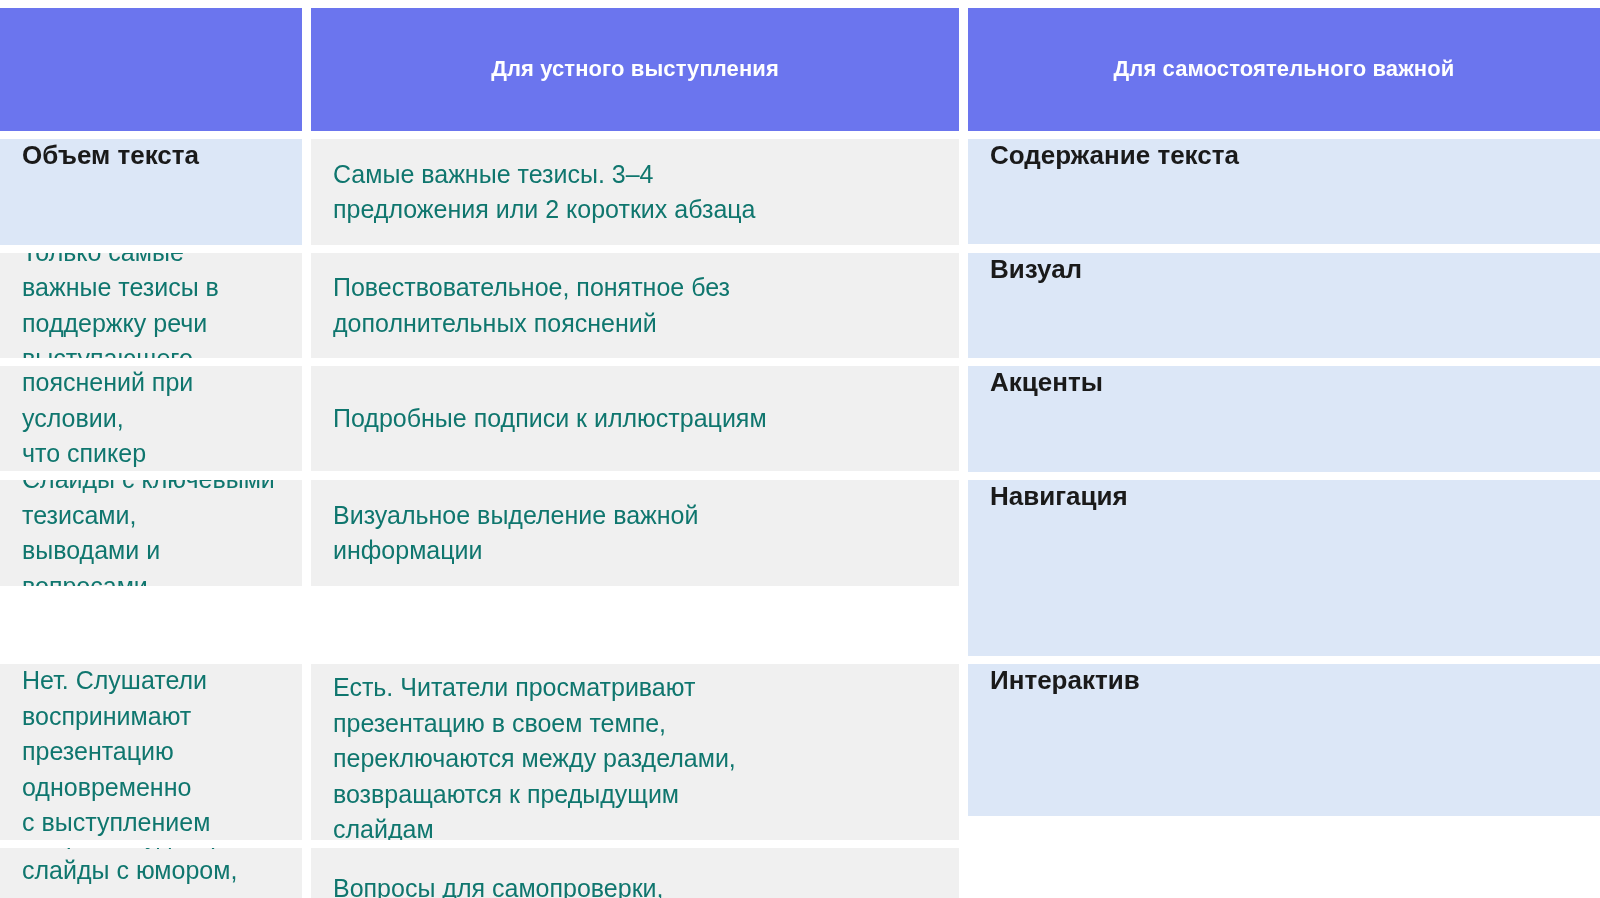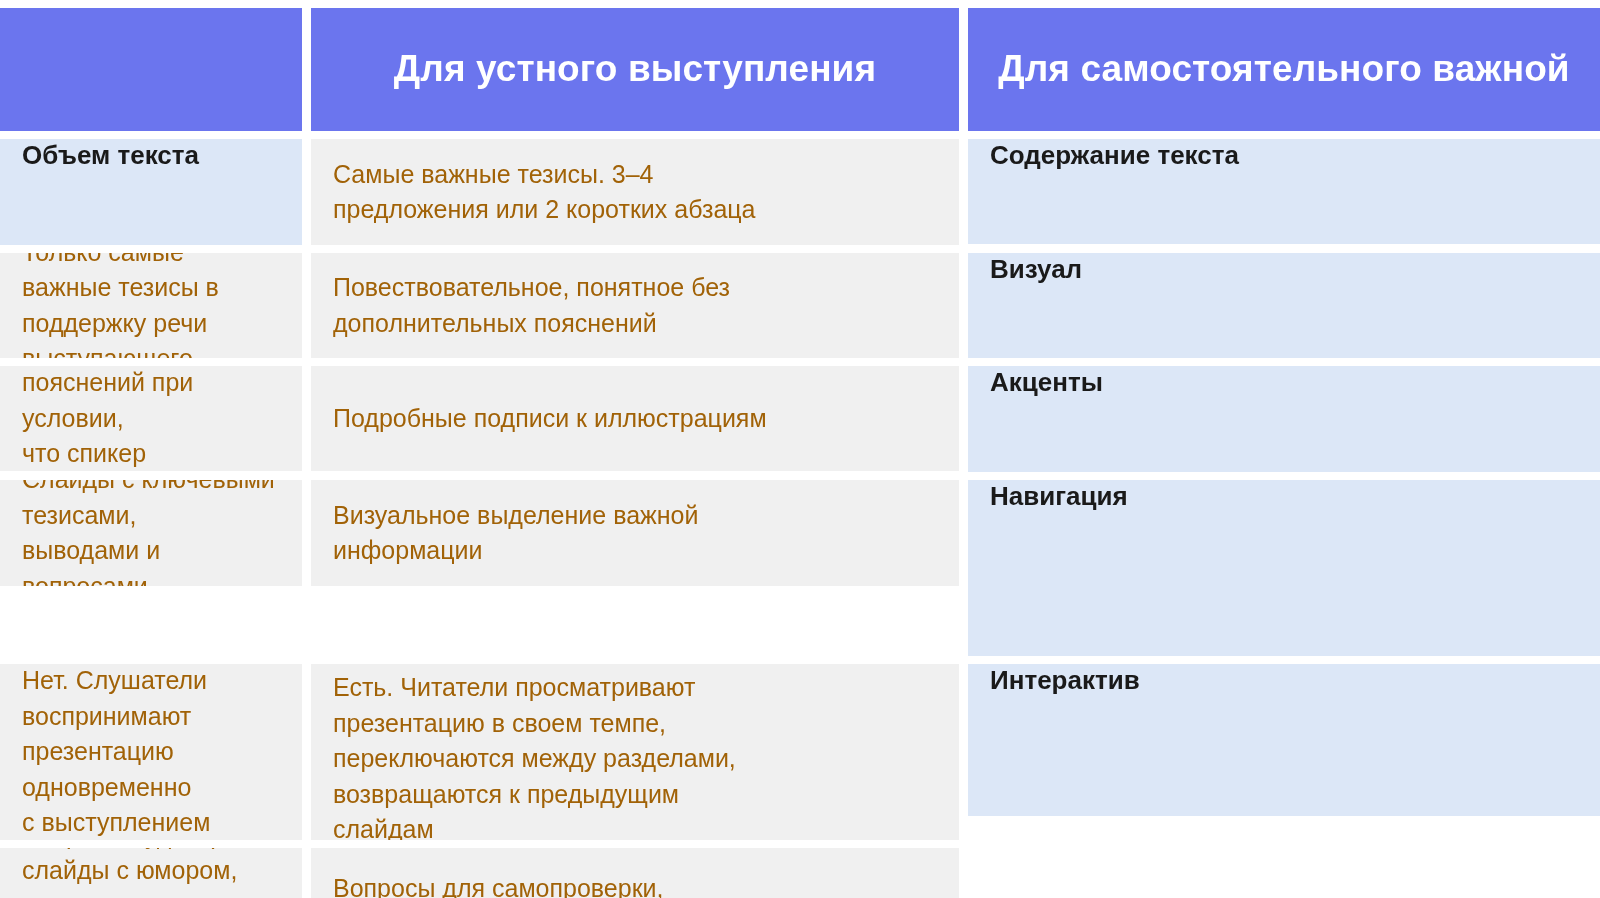--- a/index.html
+++ b/index.html
@@ -33,21 +33,21 @@
     background: #6b75ee;
     height: 123px;
     display: flex;
     align-items: center;
     justify-content: center;
   }
   .hdr-cell.blank { background: #6b75ee; }
 
   .hdr-label {
     color: #ffffff;
-    font-size: 37px;
+    font-size: 22px;
     font-weight: bold;
     letter-spacing: 0.1px;
     text-align: center;
     line-height: 1.2;
     white-space: nowrap;
   }
 
   
   .cat-cell {
     background: #dce7f7;
@@ -63,21 +63,21 @@
   }
 
   .body-cell {
     background: #f0f0f0;
     display: flex;
     align-items: center;
     padding: 0 22px;
     overflow: hidden;
   }
   .body-text {
-    color: #a16207;
+    color: #0f766e;
     font-size: 25px;
     line-height: 1.42;
     font-weight: normal;
     white-space: pre-line;
   }
 
   
   .r1 { height: 106px; }
   .r2 { height: 105px; }
   .r3 { height: 105px; }

